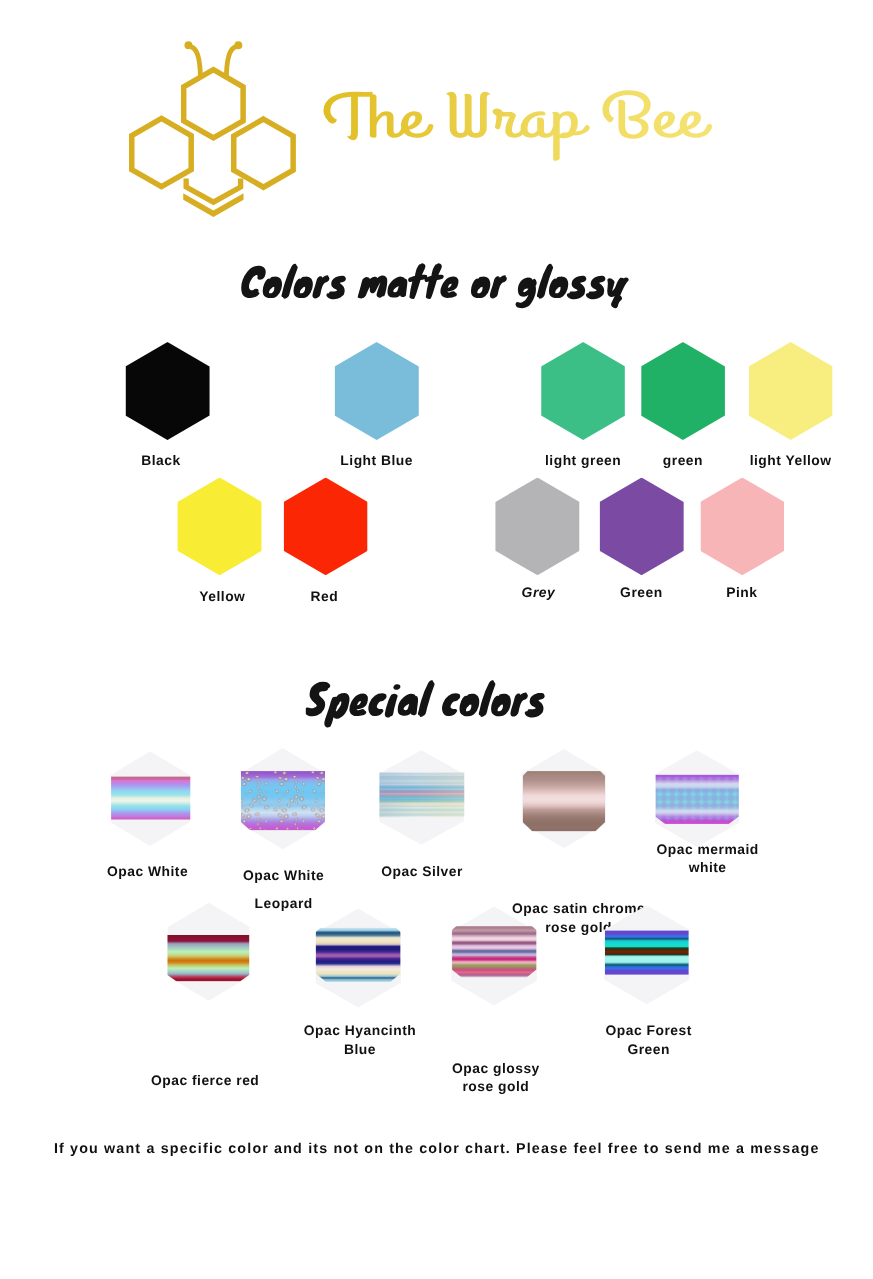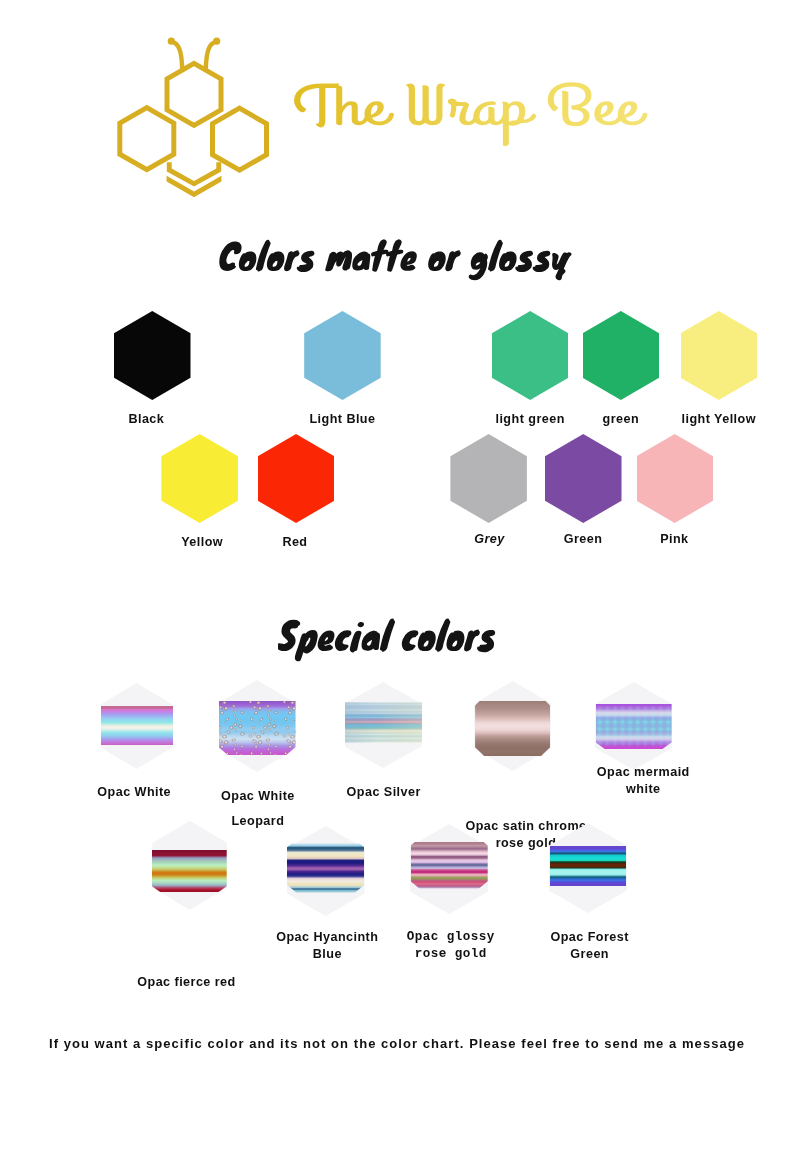--- a/index.html
+++ b/index.html
@@ -301,21 +301,21 @@
   <div class="lbl" style="position:absolute;left:111.5px;top:974px;width:150px;line-height:17px;">Opac fierce red</div>
 </div>
 <div class="spec-cell" style="left:0;top:0;">
   <div style="position:absolute;left:286.6px;top:826.0px;width:78px;height:90px;background:#F4F4F6;clip-path:polygon(50% 0%,100% 25%,100% 75%,50% 100%,0% 75%,0% 25%);"></div>
   <div style="position:absolute;left:286.9px;top:843.4px;width:77.5px;height:49.2px;background:linear-gradient(180deg,#CFE6EE 0%,#BCDEEE 3%,#8EC4E4 6%,#2C5C7C 9%,#2A5A7E 12%,#5E7EA0 15%,#E8E8CE 19%,#F2E8C8 24%,#F0DEBC 28%,#D8C4C0 31%,#1E1E82 35%,#1C1A80 40%,#4E2890 45%,#A060B0 50%,#9A5CAC 53%,#4A2690 57%,#1E1C82 62%,#2A3090 66%,#E4D2D6 71%,#F4ECE4 76%,#F0E6C2 81%,#E8E2C0 85%,#9EC8D8 89%,#2A5E86 92%,#7EBAD2 95%,#BCDEE2 100%);clip-path:polygon(6% 0%,94% 0%,100% 8%,100% 84%,88% 100%,12% 100%,0% 84%,0% 8%);overflow:hidden;"></div>
   <div class="lbl" style="position:absolute;left:270.3px;top:929px;width:114px;line-height:17px;">Opac Hyancinth Blue</div>
 </div>
 <div class="spec-cell" style="left:0;top:0;">
   <div style="position:absolute;left:410.2px;top:824.0px;width:78px;height:90px;background:#F4F4F6;clip-path:polygon(50% 0%,100% 25%,100% 75%,50% 100%,0% 75%,0% 25%);"></div>
   <div style="position:absolute;left:410.7px;top:841.6px;width:77px;height:47.3px;background:linear-gradient(180deg,#A87C8E 0%,#B0808E 4%,#C29AA6 8%,#A87C96 12%,#96668A 15%,#C8A0B4 18%,#F0CCDC 22%,#F6DCE6 25%,#D8B4CC 28%,#8E5A7E 31%,#9A6286 34%,#E0BEDC 38%,#EACCE8 41%,#D4B4E0 44%,#6E70A0 47%,#6A6C9E 50%,#A8A8D4 53%,#C8BEE4 56%,#D46294 59%,#C22E7E 62%,#C6307E 65%,#E8B0BE 69%,#E4AEB0 72%,#9E9A5E 75%,#88A856 77%,#9E8A66 79%,#C4567E 83%,#D2527E 86%,#E06E86 89%,#C45A90 93%,#A878A0 96%,#E8DCF0 99%,#F4EEF8 100%);clip-path:polygon(6% 0%,94% 0%,100% 8%,100% 84%,88% 100%,12% 100%,0% 84%,0% 8%);overflow:hidden;"></div>
-  <div class="lbl" style="position:absolute;left:405.8px;top:929px;width:90px;line-height:17px;font-family:Liberation Mono, monospace;">Opac glossy rose gold</div>
+  <div class="lbl" style="position:absolute;left:405.8px;top:963px;width:90px;line-height:17px;">Opac glossy rose gold</div>
 </div>
 <div class="spec-cell" style="left:0;top:0;">
   <div style="position:absolute;left:548.9px;top:823.0px;width:78px;height:90px;background:#F4F4F6;clip-path:polygon(50% 0%,100% 25%,100% 75%,50% 100%,0% 75%,0% 25%);"></div>
   <div style="position:absolute;left:550.1px;top:845.6px;width:75.6px;height:40.9px;background:linear-gradient(180deg,#6246CE 0%,#6246CE 6%,#5A50DC 9%,#3A72E2 12%,#3A74E0 15%,#1A5A86 17%,#165878 19%,#12C8CC 23%,#16D8D4 28%,#18DCD2 33%,#1ADCC8 36%,#18623C 39%,#163A22 41%,#5A2208 44%,#6A2808 48%,#5E2206 52%,#1C4028 55%,#86EEE6 58%,#A8F4EE 62%,#A6F2EC 68%,#9AF0EA 72%,#166A84 77%,#14607C 79%,#2E6AD8 82%,#3A72E2 86%,#5A4ADC 90%,#6246CE 94%,#6246CE 100%);overflow:hidden;"></div>
   <div class="lbl" style="position:absolute;left:546.7px;top:929px;width:86px;line-height:17px;">Opac Forest Green</div>
 </div>
 </div>
 
 <div class="abs" style="left:0;top:1036px;width:794px;text-align:center;font-size:13.0px;font-weight:700;color:#111;letter-spacing:1.05px;font-family:&quot;Liberation Sans&quot;,sans-serif;">If you want a specific color and its not on the color chart. Please feel free to send me a message</div>
 </div>

